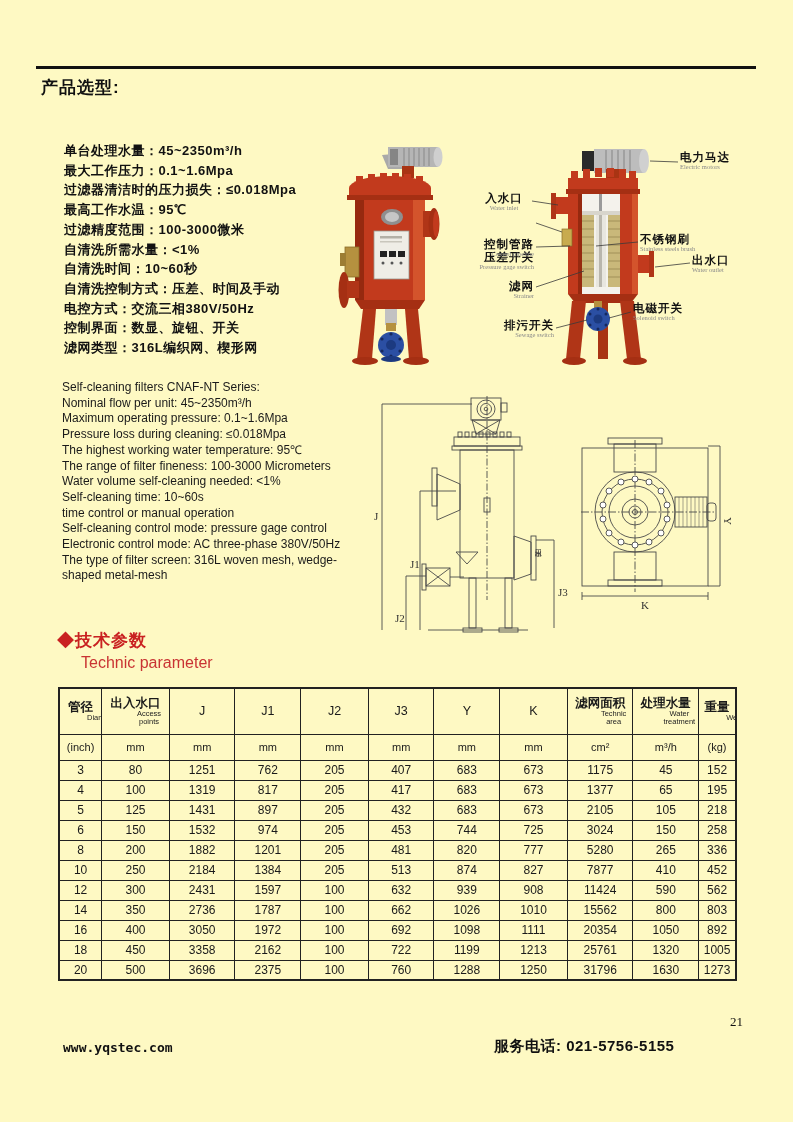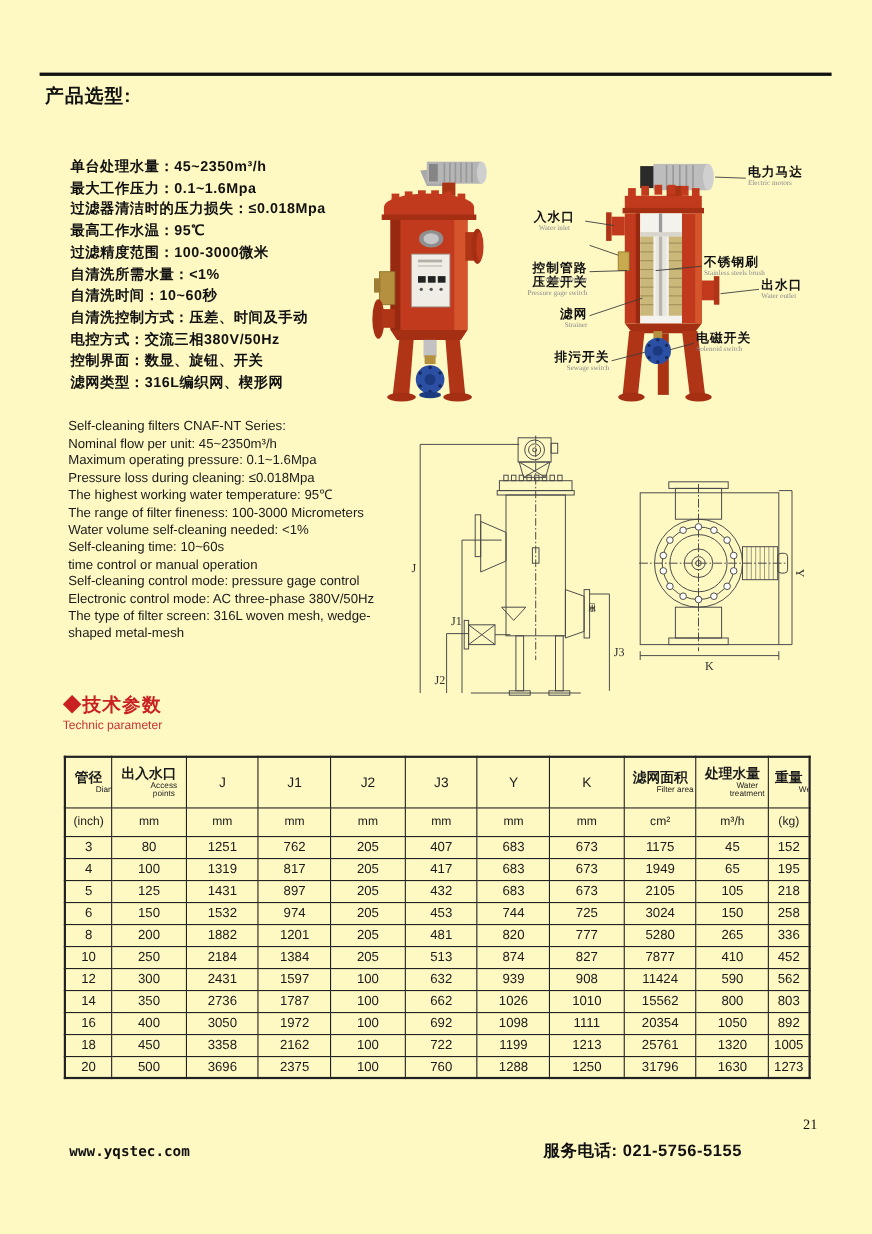--- a/index.html
+++ b/index.html
@@ -24,21 +24,21 @@
   .co4{left:310px;top:98px;}
   .co5{left:362px;top:119px;}
   .co6{left:138px;top:145px;width:66px;text-align:right;}
   .co7{left:303px;top:167px;}
   .co8{left:128px;top:184px;width:96px;text-align:right;}
 
   .drawing{position:absolute;left:368px;top:388px;width:404px;height:248px;}
 
   .tech-head{position:absolute;left:57px;top:629px;}
   .tech-head .cn{font-size:17px;font-weight:bold;color:#c92121;letter-spacing:1px;}
-  .tech-head .en{font-size:11px;color:#c93333;margin-top:2px;}
+  .tech-head .en{font-size:16px;color:#c93333;margin-top:2px;margin-left:24px;}
 
   table.params{position:absolute;left:58px;top:687px;width:679px;border-collapse:collapse;
                table-layout:fixed;font-size:12px;color:#1a1a1a;}
   table.params th,table.params td{border:1px solid #222;text-align:center;vertical-align:middle;
                padding:0;overflow:hidden;}
   table.params{border:2px solid #222;}
   table.params thead tr.hrow{height:46px;}
   table.params thead tr.urow{height:26px;font-size:11px;}
   table.params tbody tr{height:20px;}
   .hdr-cn{font-size:12.5px;font-weight:bold;line-height:1.15;}
@@ -433,21 +433,21 @@
             <div class="hdr-cn" style="font-weight:normal">J3</div>
           </th>
         <th>
             <div class="hdr-cn" style="font-weight:normal">Y</div>
           </th>
         <th>
             <div class="hdr-cn" style="font-weight:normal">K</div>
           </th>
         <th>
             <div class="hdr-cn">滤网面积</div>
-            <div class="hdr-en">Filter area</div>
+            <div class="hdr-en">Technic area</div>
           </th>
         <th>
             <div class="hdr-cn">处理水量</div>
             <div class="hdr-en">Water treatment</div>
           </th>
         <th>
             <div class="hdr-cn">重量</div>
             <div class="hdr-en">Weight</div>
           </th>
       </tr>
@@ -481,21 +481,21 @@
         </tr>
         <tr>
           <td>4</td>
           <td>100</td>
           <td>1319</td>
           <td>817</td>
           <td>205</td>
           <td>417</td>
           <td>683</td>
           <td>673</td>
-          <td>1949</td>
+          <td>1377</td>
           <td>65</td>
           <td>195</td>
         </tr>
         <tr>
           <td>5</td>
           <td>125</td>
           <td>1431</td>
           <td>897</td>
           <td>205</td>
           <td>432</td>

